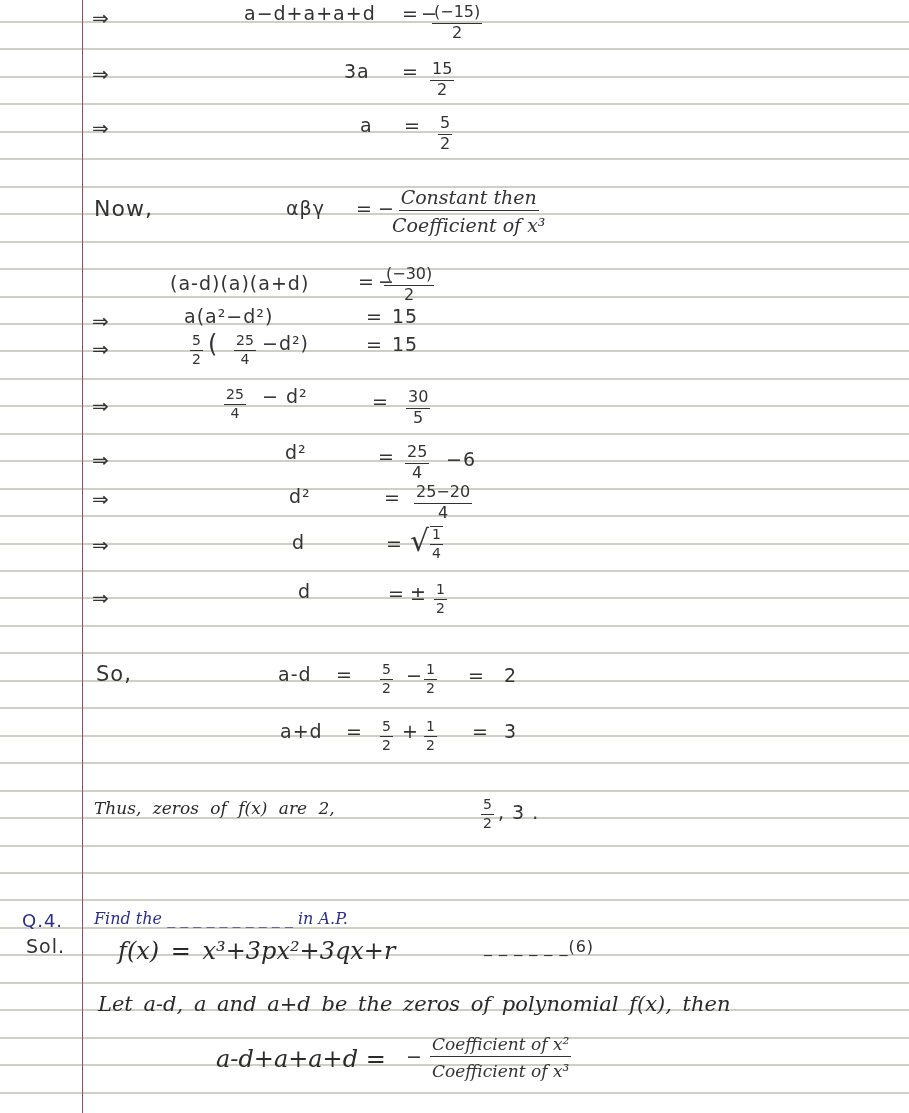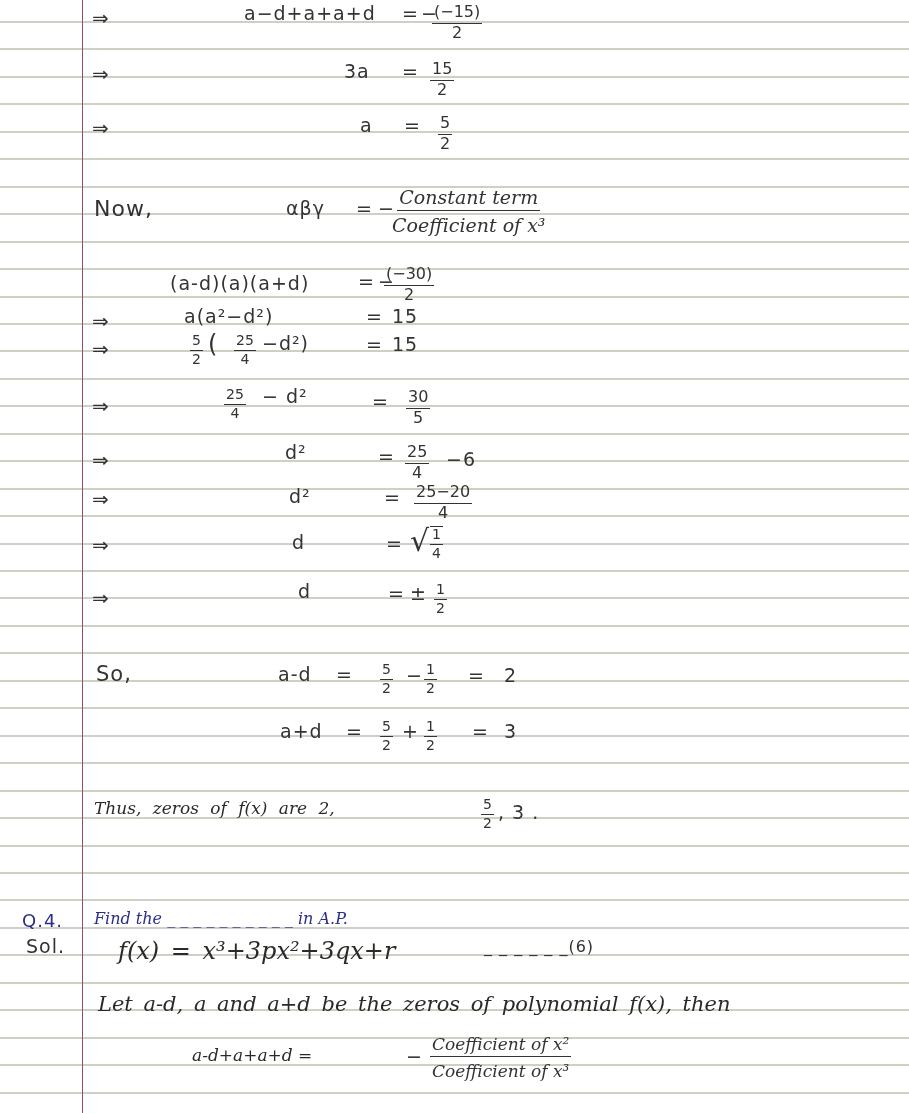--- a/index.html
+++ b/index.html
@@ -54,21 +54,21 @@
 <span class="frac" style="left:438px;top:115px">
     <span class="num">5</span>
     <span class="den">2</span>
   </span>
 
 <span class="t hw" style="left:94px;top:198px;font-size:22px">Now,</span>
 <span class="t hw" style="left:286px;top:199px">αβγ</span>
 <span class="t hw" style="left:356px;top:199px">=</span>
 <span class="t hw" style="left:378px;top:199px">−</span>
 <span class="frac cur" style="left:392px;top:188px;font-size:19px">
-    <span class="num">Constant term</span>
+    <span class="num">Constant then</span>
     <span class="den" style="padding-top:5px">Coefficient of x³</span>
   </span>
 
 <span class="t hw" style="left:170px;top:274px">(a-d)(a)(a+d)</span>
 <span class="t hw" style="left:358px;top:272px">=</span>
 <span class="t hw" style="left:378px;top:272px">−</span>
 <span class="frac" style="left:384px;top:266px">
     <span class="num">(−30)</span>
     <span class="den">2</span>
   </span>
@@ -176,18 +176,18 @@
 <span class="t hw" style="left:498px;top:803px">, 3 .</span>
 
 <span class="t hw blue" style="left:22px;top:912px;font-size:18px">Q.4.</span>
 <span class="t cur blue" style="left:94px;top:911px;font-size:16px">Find the _ _ _ _ _ _ _ _ _ _ in A.P.</span>
 <span class="t hw" style="left:26px;top:937px;font-size:19px">Sol.</span>
 <span class="t cur" style="left:118px;top:939px;font-size:24px;word-spacing:4px">f(x) = x³+3px²+3qx+r</span>
 <span class="t hw" style="left:484px;top:939px;font-size:16px">_ _ _ _ _ _(6)</span>
 
 <span class="t cur" style="left:98px;top:994px;font-size:21px;word-spacing:4px">Let a-d, a and a+d be the zeros of polynomial f(x), then</span>
 
-<span class="t cur" style="left:192px;top:1047px;font-size:17px">a-d+a+a+d =</span>
+<span class="t cur" style="left:216px;top:1047px;font-size:24px">a-d+a+a+d =</span>
 <span class="t hw" style="left:406px;top:1047px">−</span>
 <span class="frac cur" style="left:430px;top:1036px;font-size:17px">
     <span class="num">Coefficient of x²</span>
     <span class="den" style="padding-top:6px">Coefficient of x³</span>
   </span>
 
 </body></html>

